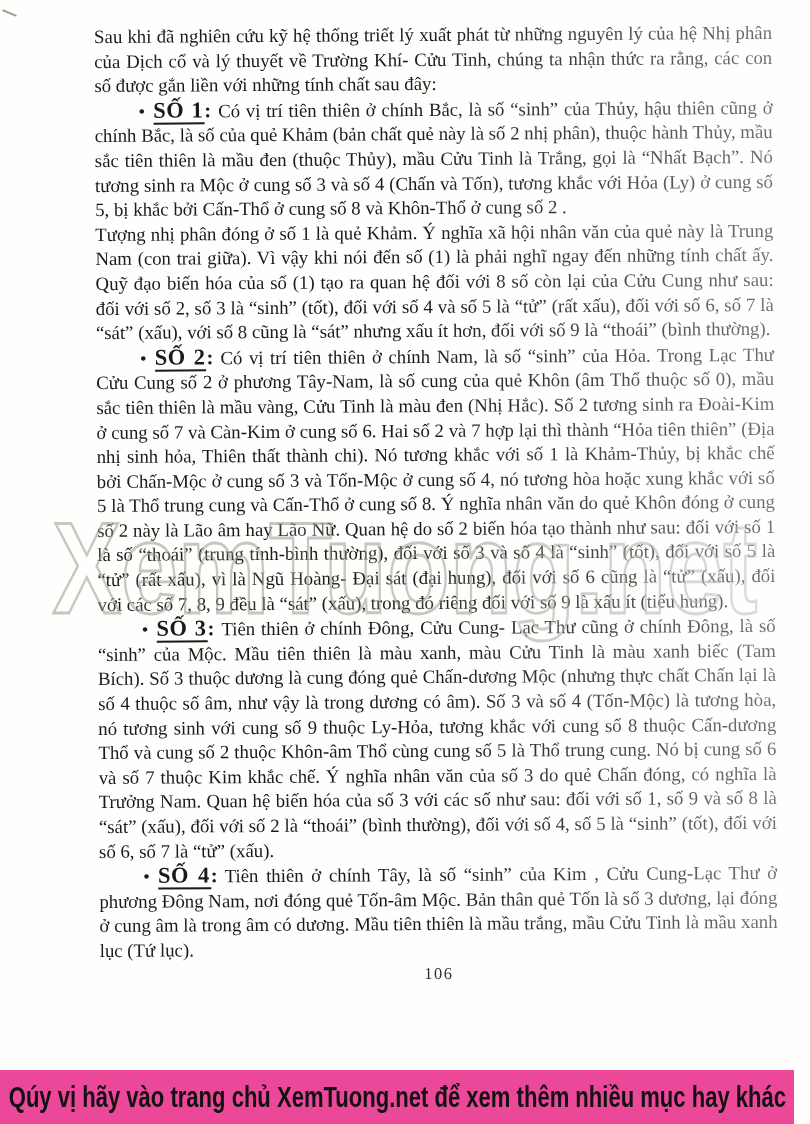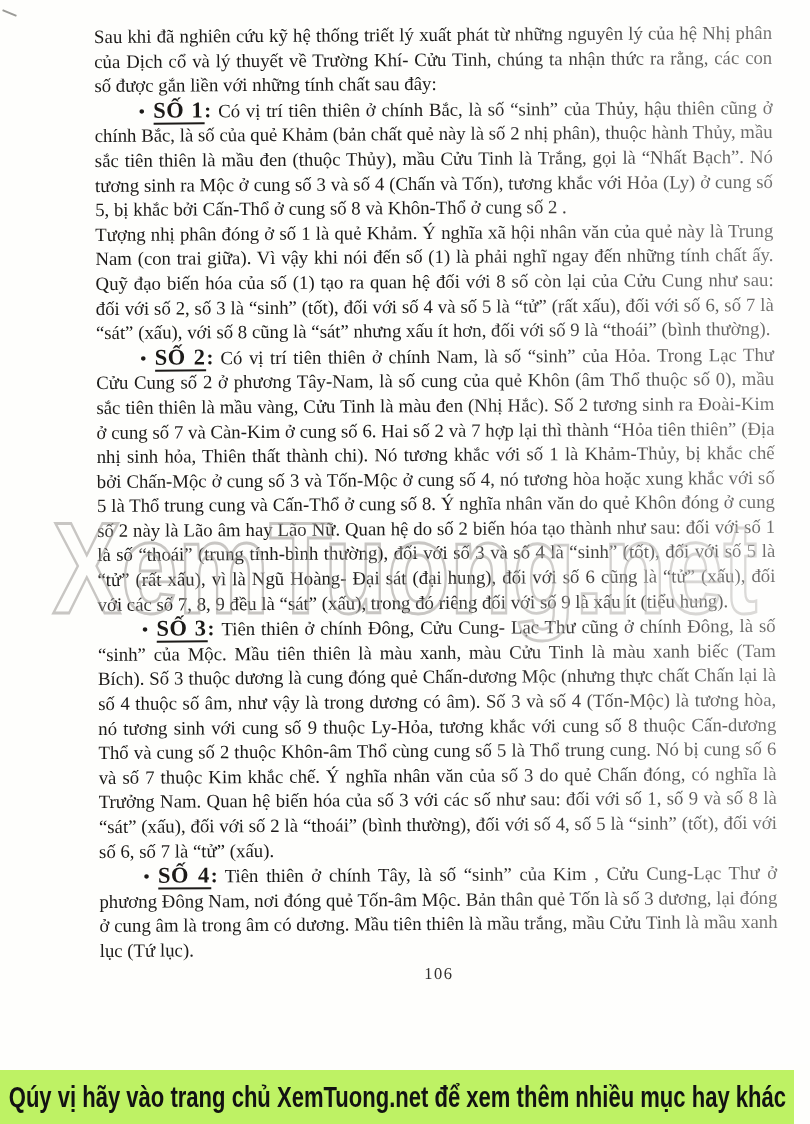--- a/index.html
+++ b/index.html
@@ -77,21 +77,21 @@
     background: linear-gradient(90deg,
       rgba(255,255,255,0) 52%,
       rgba(255,255,255,0.22) 78%,
       rgba(255,255,255,0.42) 100%);
     z-index: 4;
     pointer-events: none;
   }
   .footer {
     position: absolute;
     left: 0; right: 16px; top: 1070px; height: 54px;
-    background: #bef264;
+    background: #ec4899;
     display: flex; align-items: center; justify-content: center;
     z-index: 5;
   }
   .footer-text {
     font-family: "Liberation Sans", sans-serif;
     font-weight: bold;
     font-size: 29px;
     white-space: nowrap;
     transform: scaleX(0.76);
     color: #121212;

